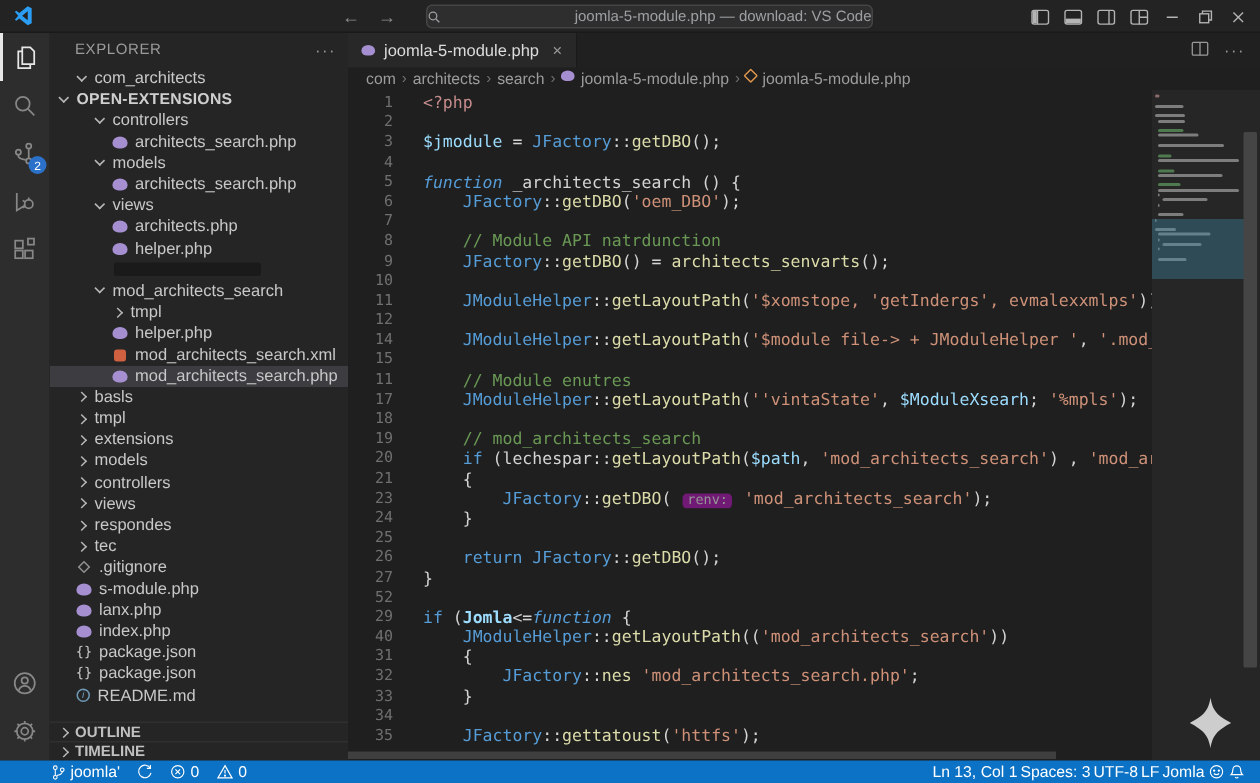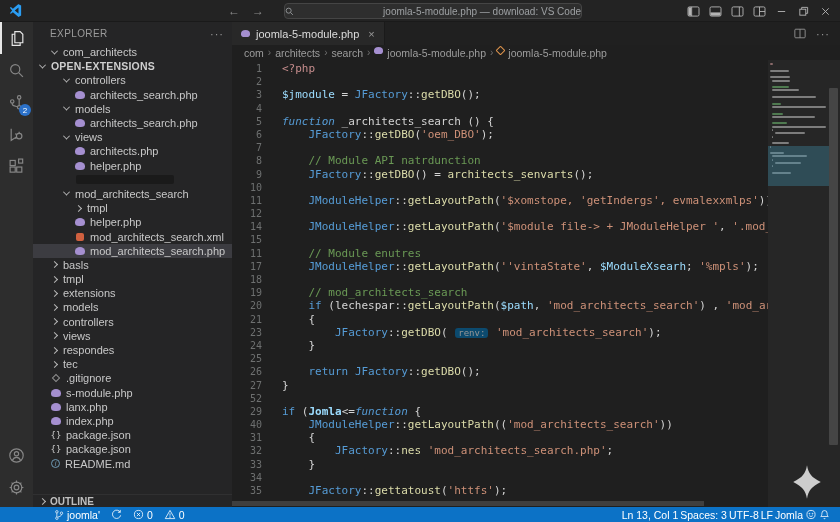--- a/index.html
+++ b/index.html
@@ -79,33 +79,33 @@
   .tk-w { color:#d4d4d4; }
   .tk-k { color:#569cd6; }
   .tk-ki { color:#569cd6; font-style:italic; }
   .tk-cl { color:#569cd6; }
   .tk-v { color:#9cdcfe; }
   .tk-vb { color:#9cdcfe; font-weight:bold; }
   .tk-f { color:#dcdcaa; }
   .tk-s { color:#ce9178; }
   .tk-m { color:#6a9955;text-align:right; }
   .tk-r { color:#c58c8c; }
-  .tk-h { background:#0c4a6e; color:#969696; border-radius:3px; font-size:9px; padding:0 3px; margin:0 1px; }
+  .tk-h { background:#701a75; color:#969696; border-radius:3px; font-size:9px; padding:0 3px; margin:0 1px; }
 
   .right-rail { position:absolute; right:0; top:0; bottom:0; width:72px; background:#262626; }
   .minimap { position:absolute; left:2px; top:0; width:58px; }
   .mm-bar { position:absolute; height:2px; border-radius:1px; }
   .mm-viewport { position:absolute; left:0; top:86px; width:62px; height:40px; background:rgba(62,140,165,0.38); }
   .vscroll-thumb { position:absolute; right:2px; top:28px; width:9px; height:357px; background:#454545; border-radius:1px; }
   .hscroll-thumb { position:absolute; left:0; bottom:1px; width:472px; height:5px; background:#3f3f3f; }
   .sparkle { position:absolute; right:16px; bottom:4px; }
 
   
   .statusbar { position:absolute; left:0; right:0; bottom:0; height:15px; background:#0c72c6; color:#fff; display:flex; align-items:center; font-size:10.5px; }
-  .sb-left { display:flex; align-items:center; gap:11px; padding-left:34px;margin-left:20px; }
+  .sb-left { display:flex; align-items:center; gap:11px; padding-left:34px; }
   .sb-right { margin-left:auto; display:flex; align-items:center; gap:2px; padding-right:10px; }
   .st-item { display:flex; align-items:center; gap:3px; cursor:pointer; }
   .st-item svg { stroke:#fff; fill:none; stroke-width:1; }
 </style>
 </head>
 <body>
 
 <div class="titlebar">
   <span class="vscode-logo">
     <svg width="15" height="15" viewBox="0 0 16 16">
@@ -349,20 +349,24 @@
           <span class="tlabel">package.json</span>
         </div>
         <div class="trow" style="padding-left: 17px;">
           <span class="ficon md">i</span>
           <span class="tlabel">README.md</span>
         </div>
       </div>
     <div class="sb-section">
       <span class="chev right"></span>
       <span>OUTLINE</span>
+    </div>
+    <div class="sb-section">
+      <span class="chev right"></span>
+      <span>TIMELINE</span>
     </div>
   </div>
 
   <div class="editorgroup">
     <div class="tabbar">
       <div class="tab">
         <span class="bc-icon-php"></span>
         <span>joomla-5-module.php</span>
         <span class="close">×</span>
       </div>

